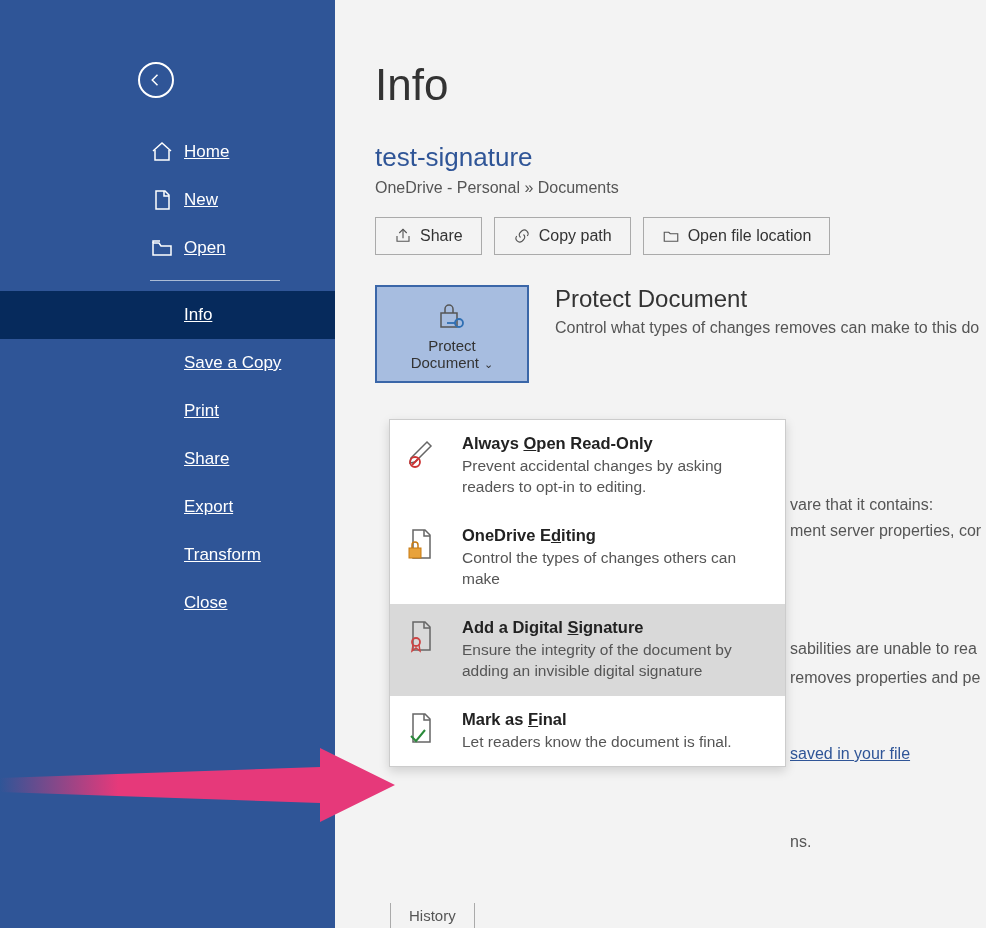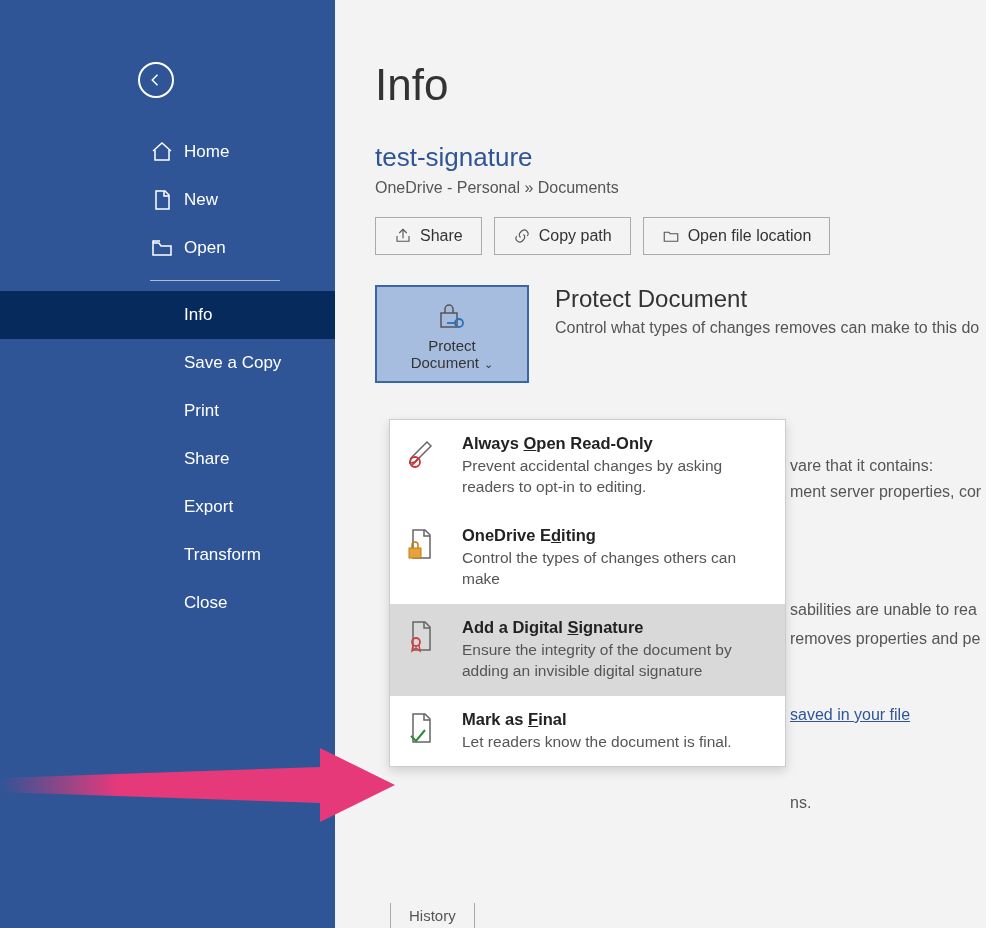--- a/index.html
+++ b/index.html
@@ -32,20 +32,21 @@
     margin-bottom: 30px;
     cursor: pointer;
   }
   .back-circle svg { width: 18px; height: 18px; stroke: #fff; fill: none; stroke-width: 2; }
   .nav-item {
     display: flex;
     align-items: center;
     padding: 14px 0 14px 150px;
     font-size: 17px;
     cursor: pointer;
+    text-decoration: underline;
   }
   .nav-item .icon-slot {
     width: 24px; height: 20px;
     display: inline-flex; align-items: center; justify-content: center;
     margin-right: 10px;
   }
   .nav-item .icon-slot svg { stroke: #fff; fill: none; stroke-width: 1.5; }
   .nav-item.no-icon { padding-left: 184px; }
   .nav-item.active { background: #062a5c; }
   .nav-divider {
@@ -114,20 +115,21 @@
   }
   .section-body p {
     font-size: 16px;
     color: #555;
   }
   .bg-text {
     position: absolute;
     font-size: 16px;
     color: #555;
     white-space: nowrap;
+    margin-top: 39px;
   }
   .bg-link { color: #2f5597; text-decoration: underline; cursor:pointer; }
 
   .dropdown {
     position: absolute;
     left: 389px;
     top: 419px;
     width: 397px;
     background: #fff;
     border: 1px solid #ccc;

